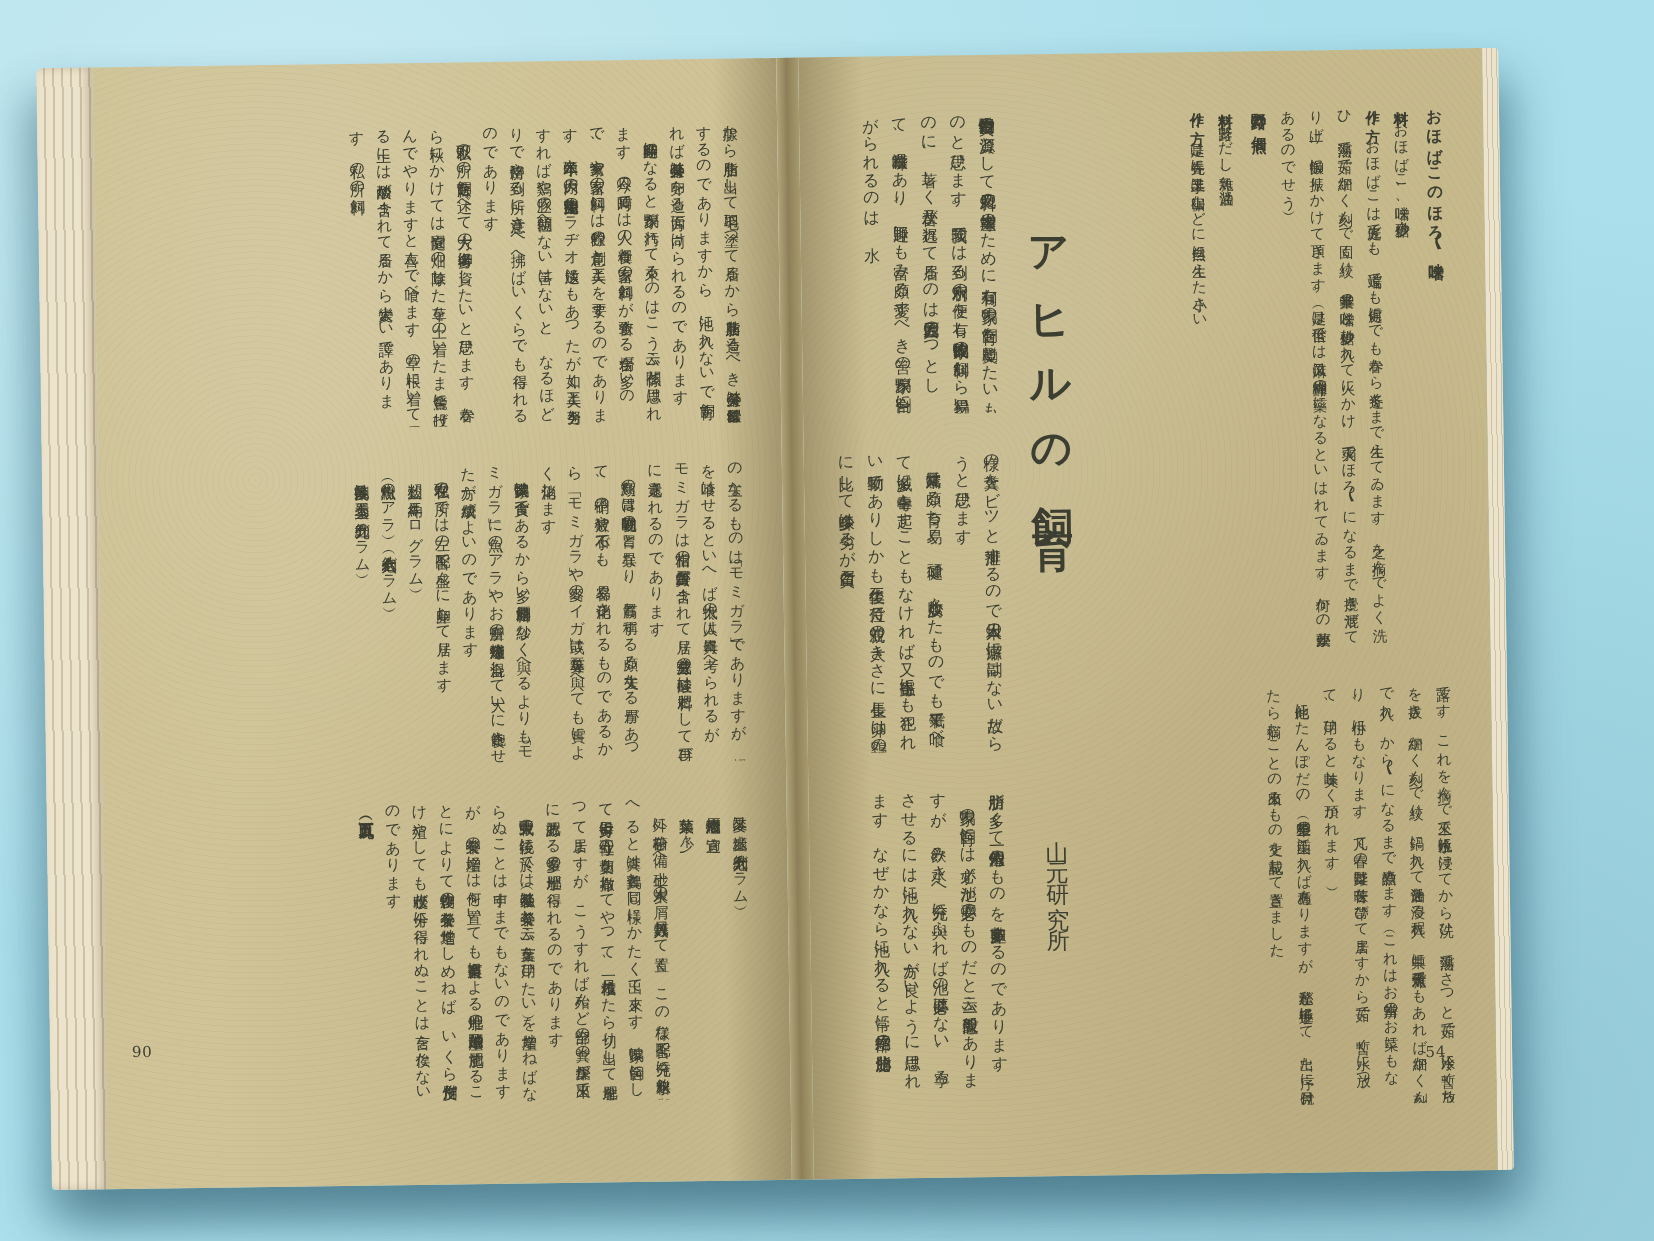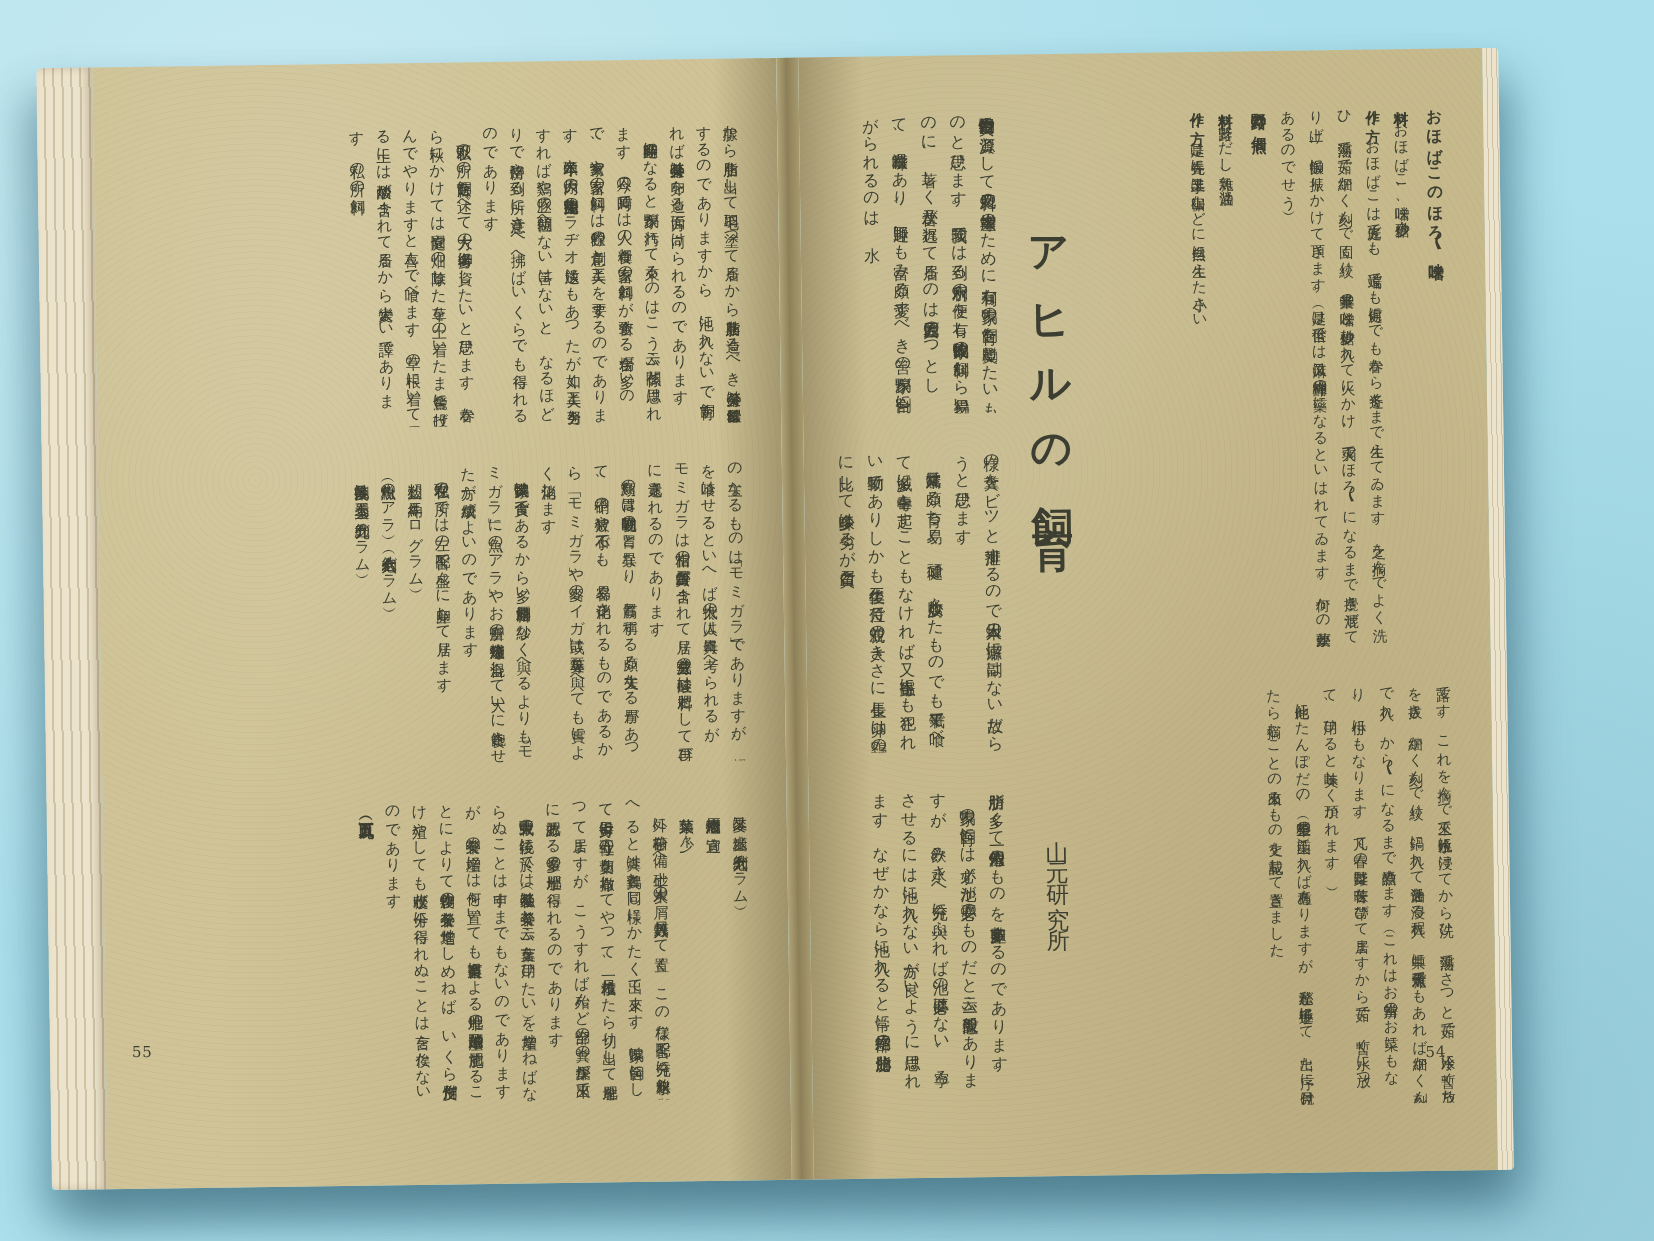--- a/index.html
+++ b/index.html
@@ -134,21 +134,21 @@
 
         <div class="vband">
           <p class="feed"><span>麥又は米糠</span><span class="amt">一升（約七六〇グラム）</span></p>
           <p class="feed"><span>庖厨殘渣物</span><span class="amt">適宜</span></p>
           <p class="feed"><span>菜葉類</span><span class="amt">少々</span></p>
           <p>外に砂箱を備へ土砂、木炭の屑、貝殼等入れて置く、この様な配合で充分に飲料水を與へると糞は鷄糞と同じ様にかたく出て來ます。家鴨は舍飼にして毎日夕方に五寸位の切藁を撒布してやつて、一尺位堆積したら切り出して堆肥を造つて居ますが、こうすれば殆んど全部の糞の採集が出來て實に肥效ある多量の堆肥が得られるのであります。</p>
           <p>大東亞戰の銃後に於ては榮養（私は榮養と云ふ言葉を用ひたい）を增産せねばならぬことは申すまでもないのでありますが、榮養の增産には何を置いても有畜農業による堆肥の飛躍的增産と施肥することによりて農作物の榮養を增進せしめねば、いくら作付反別だけ殖やしても收穫が十分に得られぬことは言を俟たないのであります。</p>
           <p class="endnote">（以下三九頁）</p>
         </div>
 
-        <div class="pagenum pagenum-left">55</div>
+        <div class="pagenum pagenum-left">90</div>
       </div>
     </div>
 
     <div class="gutter"></div>
 
     <div class="page page-right">
       <div class="texture"></div>
       <div class="pr-inner">
 
         <div class="article-region">

